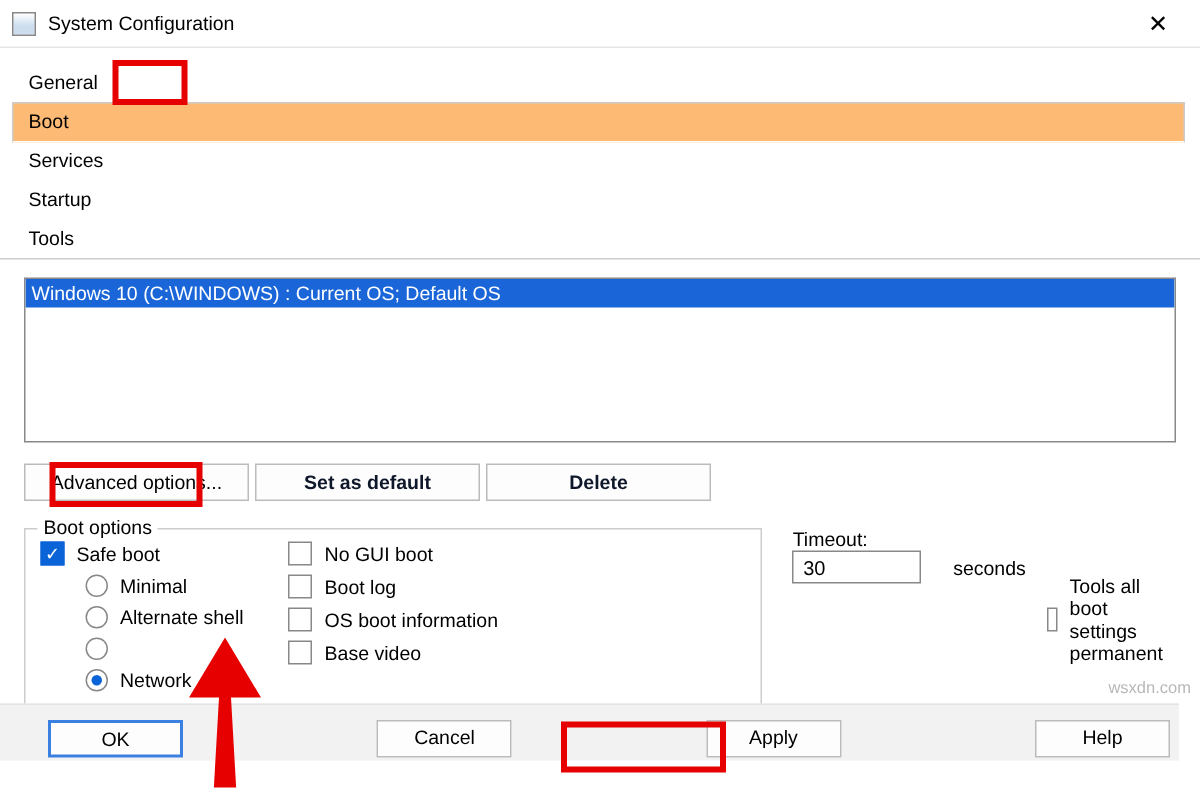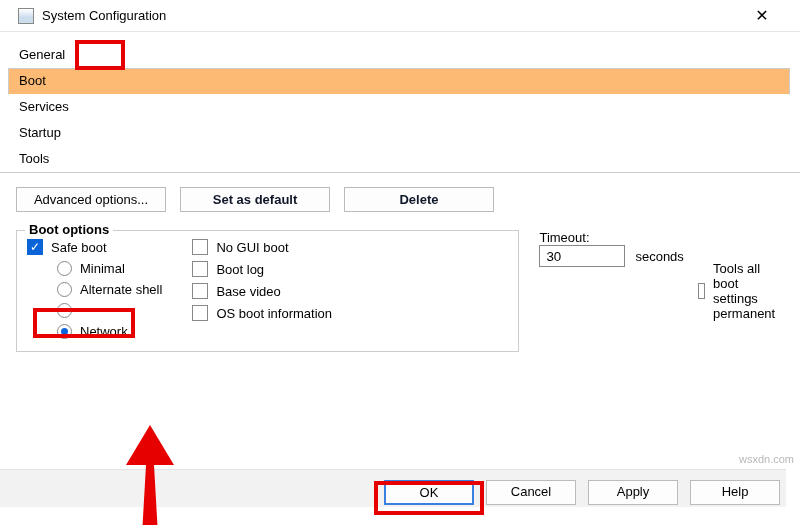--- a/index.html
+++ b/index.html
@@ -10,21 +10,21 @@
     background: #fff;
     width: 800px;
     height: 525px;
     overflow: hidden;
     position: relative;
   }
   .titlebar {
     display: flex;
     align-items: center;
     height: 32px;
-    padding: 0 18px;
+    padding: 0 8px;
     border-bottom: 1px solid #e6e6e6;
   }
   .titlebar .title-icon {
     width: 16px; height: 16px;
     display: inline-block;
     border: 1px solid #888;
     background: linear-gradient(#fff,#cde 60%);
     margin-right: 8px;
   }
   .titlebar .title { flex: 1; font-size: 13px; color: #000; }
@@ -58,21 +58,21 @@
     height: 110px;
     overflow: auto;
     background: #fff;
   }
   .oslist .osrow {
     padding: 2px 4px;
     background: #1a66d8;
     color: #fff;
     font-size: 13px;
   }
-  .btnrow { display: flex; gap: 14px; margin-top: 2px; }
+  .btnrow { display: flex; gap: 4px; margin-top: 14px; }
   .btn {
     min-width: 150px;
     padding: 4px 10px;
     border: 1px solid #bbb;
     background: #fdfdfd;
     text-align: center;
     font-size: 13px;
   }
   .btn.disabled { color: #0f172a; font-weight: bold; }
   .options-wrap { display: flex; gap: 20px; margin-top: 18px; }
@@ -81,21 +81,20 @@
     padding: 8px 10px 12px 10px;
     width: 520px;
     position: relative;
   }
   .fieldset .legend {
     position: absolute;
     top: -9px; left: 8px;
     background: #fff;
     padding: 0 4px;
     font-size: 13px;
-    font-weight: bold;
   }
   .opt-cols { display: flex; gap: 30px; }
   .col { display: flex; flex-direction: column; gap: 6px; }
   .chk, .rad {
     display: flex; align-items: center; gap: 8px;
   }
   .chkbox {
     width: 16px; height: 16px;
     border: 1px solid #888;
     background: #fff;
@@ -112,35 +111,35 @@
     align-items: center; justify-content: center;
   }
   .radiobox.sel::after {
     content: "";
     width: 7px; height: 7px;
     background: #0a64d8;
     border-radius: 50%;
   }
   .indent { margin-left: 30px; }
   .sidecol { flex: 1; display: flex; flex-direction: row; gap: 14px; }
-  .timeout-row { display: flex; align-items: center; gap: 10px; }
+  .timeout-row { display: flex; align-items: center; gap: 21px; }
   .timeout-input {
     width: 86px; height: 22px;
     border: 1px solid #888;
     padding: 0 6px;
   }
   .footer {
     position: absolute;
     right: 14px; bottom: 18px;
     display: flex; gap: 12px;
     background:#f2f2f2;
     padding: 10px 6px 2px 32px;
     border-top:1px solid #e2e2e2;
     left:0;
-    justify-content:flex-end;
+    justify-content:space-between;
   }
   .footer .btn { min-width: 90px; padding: 3px 0; }
   .footer .btn.default { border: 2px solid #3a80e0; }
 
   
   .hl { position: absolute; border: 4px solid #e60000; pointer-events: none; }
   .hl-tab { left: 75px; top: 40px; width: 50px; height: 30px; }
   .hl-safe { left: 33px; top: 308px; width: 102px; height: 30px; }
   .hl-ok { right: 316px; bottom: 10px; width: 110px; height: 34px; }
 
@@ -169,20 +168,23 @@
 
 <div class="tabs">
   <div class="tab">General</div>
   <div class="tab active">Boot</div>
   <div class="tab">Services</div>
   <div class="tab">Startup</div>
   <div class="tab">Tools</div>
 </div>
 
 <div class="content">
+  <div class="oslist">
+    <div class="osrow">Windows 10 (C:\WINDOWS) : Current OS; Default OS</div>
+  </div>
 
   <div class="btnrow">
     <div class="btn">Advanced options...</div>
     <div class="btn disabled">Set as default</div>
     <div class="btn disabled">Delete</div>
   </div>
 
   <div class="options-wrap">
     <div class="fieldset">
       <span class="legend">Boot options</span>
@@ -212,25 +214,25 @@
           <label class="chk">
             <span class="chkbox"></span>
             <span>No GUI boot</span>
           </label>
           <label class="chk">
             <span class="chkbox"></span>
             <span>Boot log</span>
           </label>
           <label class="chk">
             <span class="chkbox"></span>
+            <span>OS boot information</span>
+          </label>
+          <label class="chk">
+            <span class="chkbox"></span>
             <span>Base video</span>
-          </label>
-          <label class="chk">
-            <span class="chkbox"></span>
-            <span>OS boot information</span>
           </label>
         </div>
       </div>
     </div>
 
     <div class="sidecol">
       <div>
         <div>Timeout:</div>
         <div class="timeout-row">
           <input class="timeout-input" value="30" style="">

